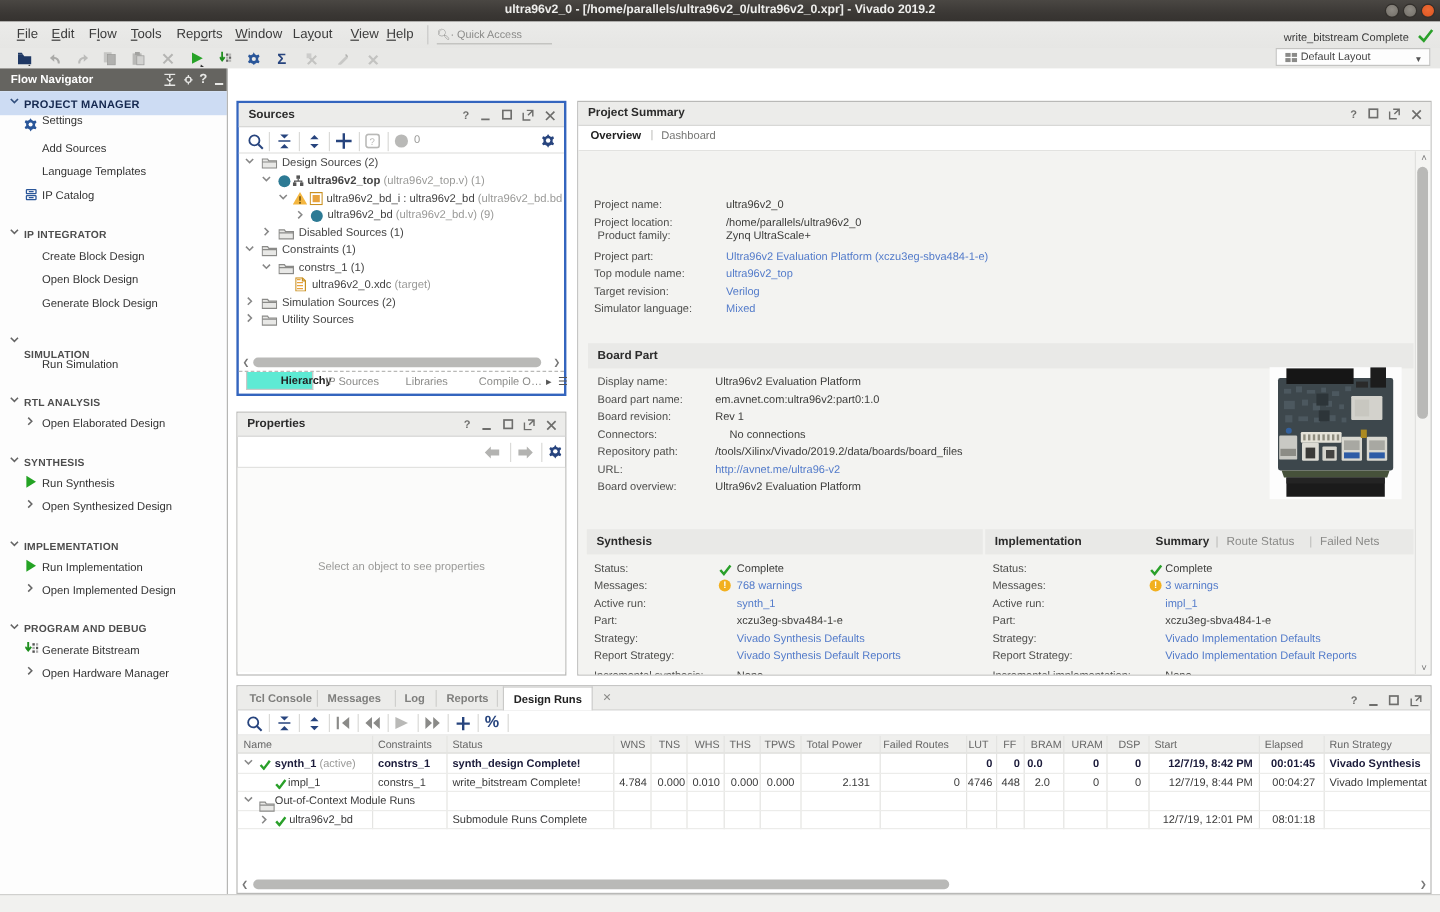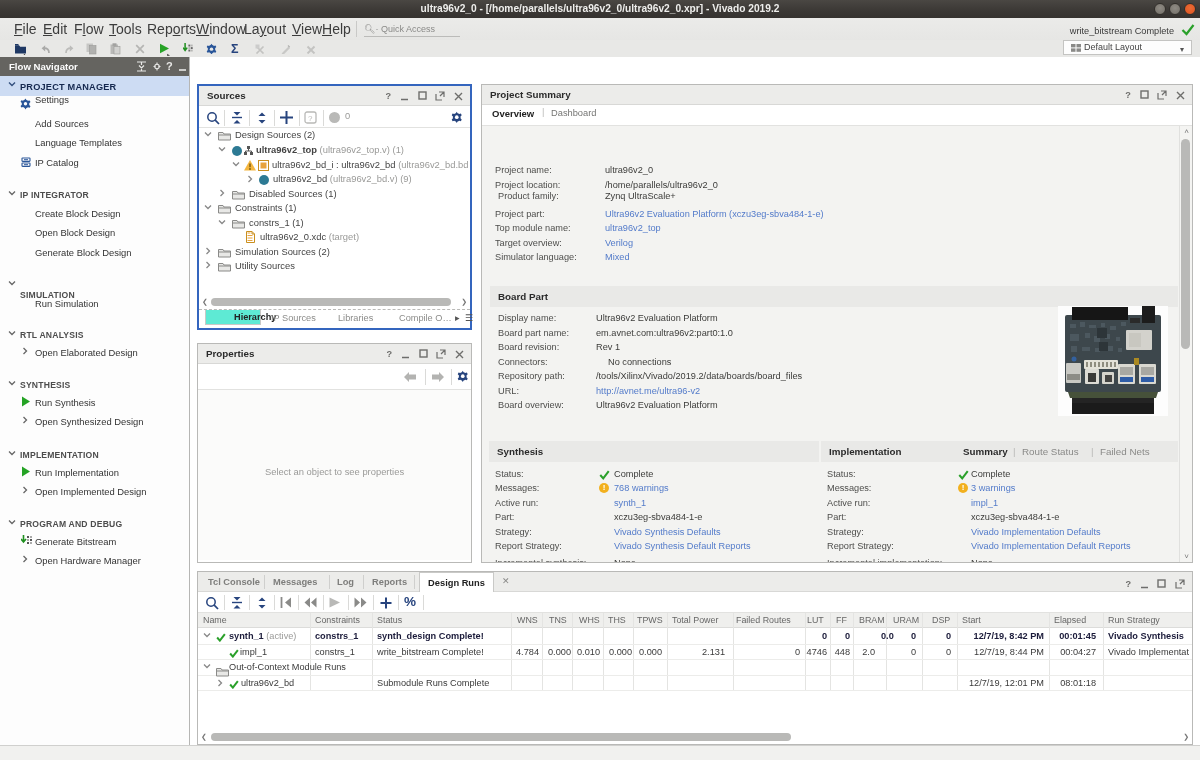--- a/index.html
+++ b/index.html
@@ -10,21 +10,21 @@
 
 
 #titlebar { left:0; top:0; width:1200px; height:18px;
   background:linear-gradient(#4a4743,#3b3835 60%,#35322f);
   color:#eeeeec; font-weight:bold; font-size:10.2px; text-align:center; line-height:18px; }
 #titlebar .btns { position:absolute; right:4px; top:2px; }
 #titlebar .btns span { display:inline-block; width:12px; height:12px; border-radius:50%; margin-left:3px; vertical-align:top; }
 .wb1,.wb2 { background:radial-gradient(circle at 50% 40%, #8f8b84, #726e67); border:1px solid #33302c; }
 .wb3 { background:radial-gradient(circle at 50% 40%, #ec6b35, #dd5420); border:1px solid #33302c; }
 #menubar { left:0; top:18px; width:1200px; height:22px; background:linear-gradient(#ebebe9,#e6e6e4); }
-#menubar .mi { position:absolute; top:6px; font-size:14px; line-height:10px; color:#3c3c3c; }
+#menubar .mi { position:absolute; top:6px; font-size:11px; line-height:10px; color:#3c3c3c; }
 #menubar .sep { position:absolute; left:356px; top:3px; height:16px; width:1px; background:#c9c9c7; }
 #qa { position:absolute; left:364px; top:6px; width:96px; color:#8a8a88; font-size:9px;
   border-bottom:1px solid #bbbbb9; padding-bottom:2px; }
 #wbc { position:absolute; right:26px; top:8px; font-size:9.2px; color:#3a3a3a; }
 #wbc .chk { position:absolute; right:-21px; top:-2px; }
 #toolbar { left:0; top:40px; width:1200px; height:17px; background:#e8e8e6; }
 #toolbar svg.tbi { position:absolute; top:0px; }
 #layoutdd { position:absolute; left:1063px; top:40px; width:129px; height:15px; background:#fdfdfd;
   border:1px solid #c4c4c2; font-size:9px; color:#444; line-height:13px; padding-left:20px; }
 #layoutdd .lic { position:absolute; left:7px; top:3px; }
@@ -513,21 +513,21 @@
       <span class="lbl" style="left:13px; top:38px;">Project name:</span>
         <span class="val" style="left:123px; top:38px;">ultra96v2_0</span>
       <span class="lbl" style="left:13px; top:53px;">Project location:</span>
         <span class="val" style="left:123px; top:53px;">/home/parallels/ultra96v2_0</span>
       <span class="lbl" style="left:16px; top:64px;">Product family:</span>
         <span class="val" style="left:123px; top:64px;">Zynq UltraScale+</span>
       <span class="lbl" style="left:13px; top:82px;">Project part:</span>
         <span class="val lnk" style="left:123px; top:82px;">Ultra96v2 Evaluation Platform (xczu3eg-sbva484-1-e)</span>
       <span class="lbl" style="left:13px; top:96px;">Top module name:</span>
         <span class="val lnk" style="left:123px; top:96px;">ultra96v2_top</span>
-      <span class="lbl" style="left:13px; top:111px;">Target overview:</span>
+      <span class="lbl" style="left:13px; top:111px;">Target revision:</span>
         <span class="val lnk" style="left:123px; top:111px;">Verilog</span>
       <span class="lbl" style="left:13px; top:125px;">Simulator language:</span>
         <span class="val lnk" style="left:123px; top:125px;">Mixed</span>
 
       <div class="band" style="left:8px; top:160px; width:688px;">Board Part</div>
       <span class="lbl" style="left:16px; top:186px;">Display name:</span>
         <span class="val" style="left:114px; top:186px;">Ultra96v2 Evaluation Platform</span>
       <span class="lbl" style="left:16px; top:201px;">Board part name:</span>
         <span class="val" style="left:114px; top:201px;">em.avnet.com:ultra96v2:part0:1.0</span>
       <span class="lbl" style="left:16px; top:215px;">Board revision:</span>
@@ -753,21 +753,21 @@
             <path d="M1 4.5 4 7.5 7 4.5" stroke="#888" stroke-width="1.3" fill="none"></path>
           </svg></span>
       <svg class="abs" style="left:18px; top:20px;" width="10" height="9" viewBox="0 0 13 11">
           <path d="M1.5 5.5 5 9.5 11.5 1" stroke="#2aa02a" stroke-width="2.6" fill="none"></path>
         </svg>
       <span class="trow" style="left:31px; top:17px;"><b>synth_1</b> <span style="color:#9a9a98;">(active)</span></span>
       <span class="trow" style="left:117px; top:17px;"><b>constrs_1</b></span>
       <span class="trow" style="left:179px; top:17px;"><b>synth_design Complete!</b></span>
       <b><span class="trow r" style="left:607px; width:22px; top:17px;">0</span>
       <span class="trow r" style="left:632px; width:20px; top:17px;">0</span>
-      <span class="trow r" style="left:655px; width:27px; top:17px;padding-left:28px;">0.0</span>
+      <span class="trow r" style="left:630px; width:27px; top:17px;padding-left:28px;">0.0</span>
       <span class="trow r" style="left:688px; width:30px; top:17px;">0</span>
       <span class="trow r" style="left:724px; width:29px; top:17px;">0</span>
       <span class="trow r" style="left:759px; width:87px; top:17px;">12/7/19, 8:42 PM</span>
       <span class="trow r" style="left:851px; width:47px; top:17px;">00:01:45</span>
       <span class="trow" style="left:910px; top:17px;">Vivado Synthesis</span></b>
       
       <svg class="abs" style="left:31px; top:36px;" width="10" height="9" viewBox="0 0 13 11">
           <path d="M1.5 5.5 5 9.5 11.5 1" stroke="#2aa02a" stroke-width="2.6" fill="none"></path>
         </svg>
       <span class="trow" style="left:42px; top:33px;">impl_1</span>

